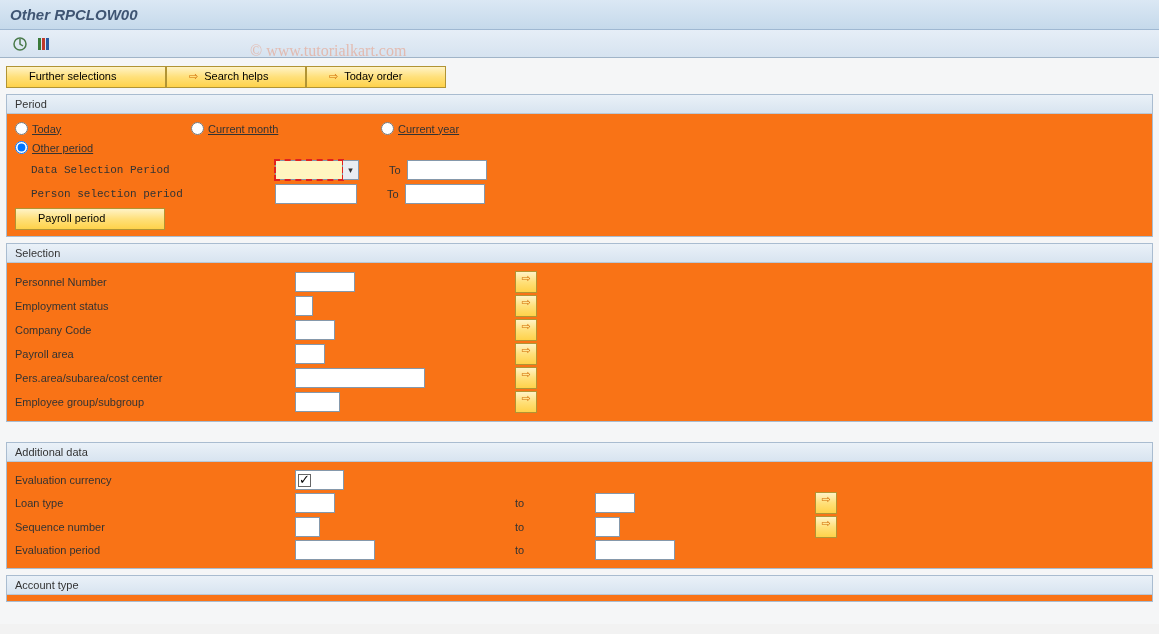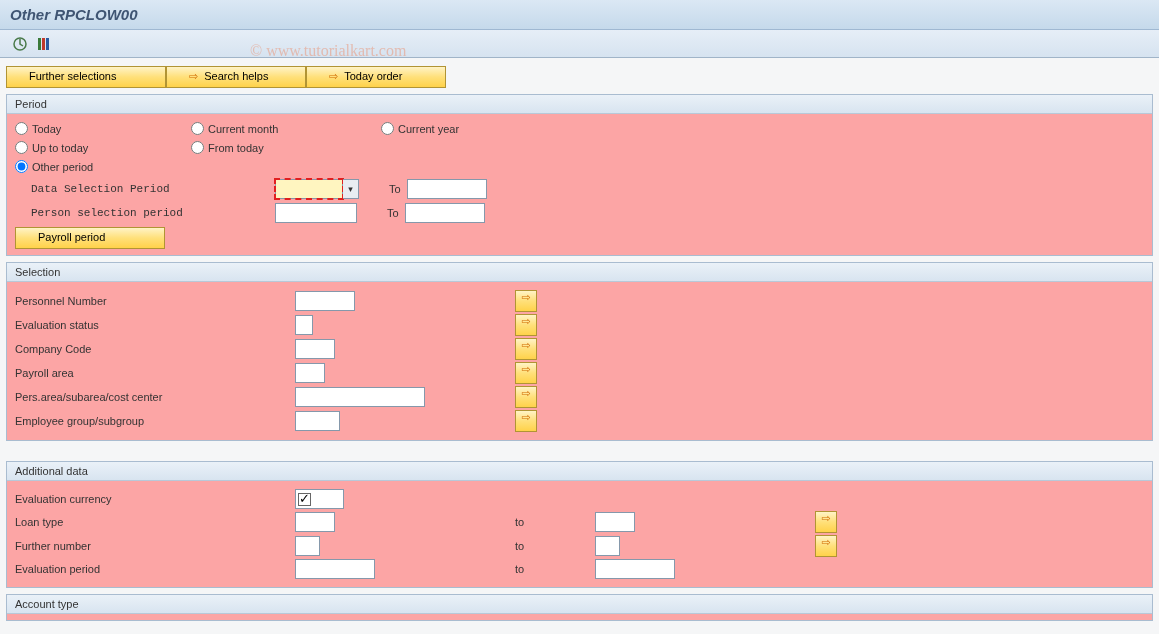--- a/index.html
+++ b/index.html
@@ -65,21 +65,21 @@
     gap: 6px;
     min-height: 22px;
   }
   .sap-button.small { padding: 0; width: 22px; height: 20px; justify-content: center; }
   .arrow-icon {
     color: #d06a00;
     font-size: 11px;
   }
   .group-box {
     border: 1px solid #a9bcd0;
-    background: #fca5a5;
+    background: #f97316;
     margin-bottom: 6px;
     padding-bottom: 6px;
     position: relative;
   }
   .group-title {
     background: linear-gradient(to bottom,#eaf1f8,#d8e4f0);
     border-bottom: 1px solid #b8c8d8;
     padding: 3px 8px;
     font-size: 11px;
     color: #333;
@@ -90,20 +90,21 @@
   .radio-row {
     display: flex;
     gap: 0;
     margin-bottom: 6px;
   }
   .radio-item {
     display: flex;
     align-items: center;
     gap: 4px;
     font-size: 11px;
+    text-decoration: underline;
   }
   .field-row {
     display: flex;
     align-items: center;
     margin-bottom: 4px;
     font-size: 11px;
   }
   .field-label {
     width: 230px;
     padding-left: 16px;
@@ -206,30 +207,20 @@
         <label class="radio-item" style="width:190px;align-items:center;">
           <input type="radio" name="period" style="">
           <span>Current month</span>
         </label>
         <label class="radio-item">
           <input type="radio" name="period" style="">
           <span>Current year</span>
         </label>
       </div>
       <div class="radio-row">
-        <label class="radio-item" style="width:176px;">
-          <input type="radio" name="period" style="">
-          <span>Up to today</span>
-        </label>
-        <label class="radio-item">
-          <input type="radio" name="period" style="">
-          <span>From today</span>
-        </label>
-      </div>
-      <div class="radio-row">
         <label class="radio-item">
           <input type="radio" name="period" checked="" style="">
           <span>Other period</span>
         </label>
       </div>
 
       <div class="field-row">
         <span class="field-label">Data Selection Period</span>
         <span style="width:30px;"></span>
         <input class="sap-input focused" style="width: 68px;" value="">
@@ -257,21 +248,21 @@
     <div class="group-body">
       <div class="sel-row">
         <span class="sel-label">Personnel Number</span>
         <input class="sap-input" style="width: 60px;" value="">
         <span style="width:80px;"></span>
         <button class="sap-button small">
             <span class="arrow-icon">⇨</span>
           </button>
       </div>
       <div class="sel-row">
-        <span class="sel-label">Evaluation status</span>
+        <span class="sel-label">Employment status</span>
         <input class="sap-input" style="width: 18px;" value="">
         <span style="width:122px;"></span>
         <button class="sap-button small">
             <span class="arrow-icon">⇨</span>
           </button>
       </div>
       <div class="sel-row">
         <span class="sel-label">Company Code</span>
         <input class="sap-input" style="width: 40px;" value="">
         <span style="width:100px;"></span>
@@ -323,21 +314,21 @@
         <input class="sap-input" style="width: 40px;" value="">
         <span style="width:100px;"></span>
         <span style="width:40px;">to</span>
         <input class="sap-input" style="width: 40px;" value="">
         <span style="width:100px;"></span>
         <button class="sap-button small">
             <span class="arrow-icon">⇨</span>
           </button>
       </div>
       <div class="sel-row">
-        <span class="sel-label">Further number</span>
+        <span class="sel-label">Sequence number</span>
         <input class="sap-input" style="width: 25px;" value="">
         <span style="width:115px;"></span>
         <span style="width:40px;">to</span>
         <input class="sap-input" style="width: 25px;" value="">
         <span style="width:115px;"></span>
         <button class="sap-button small">
             <span class="arrow-icon">⇨</span>
           </button>
       </div>
       <div class="sel-row">

